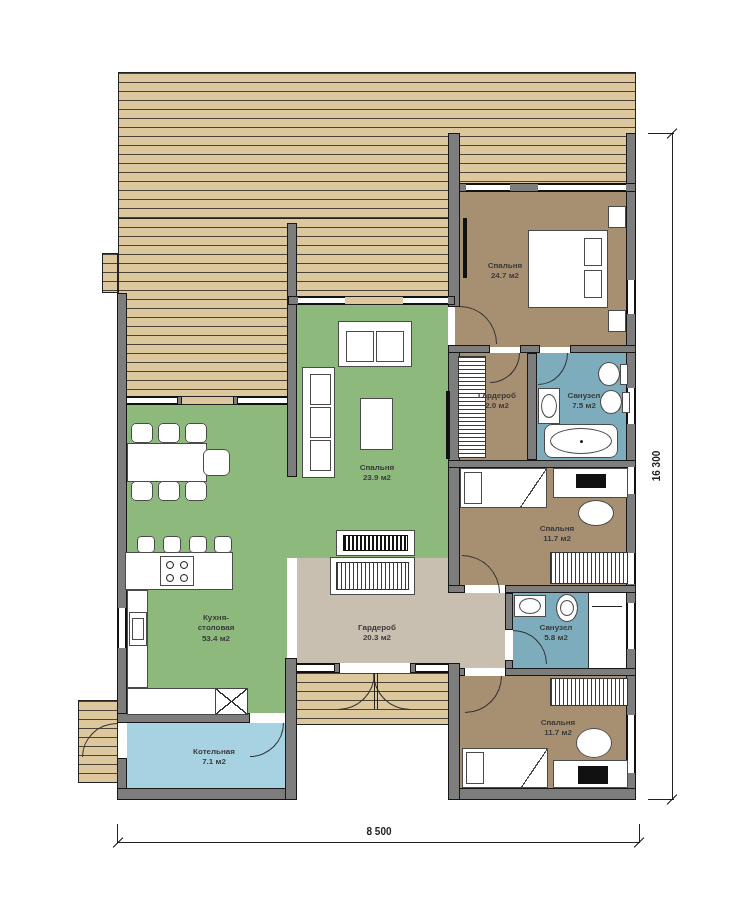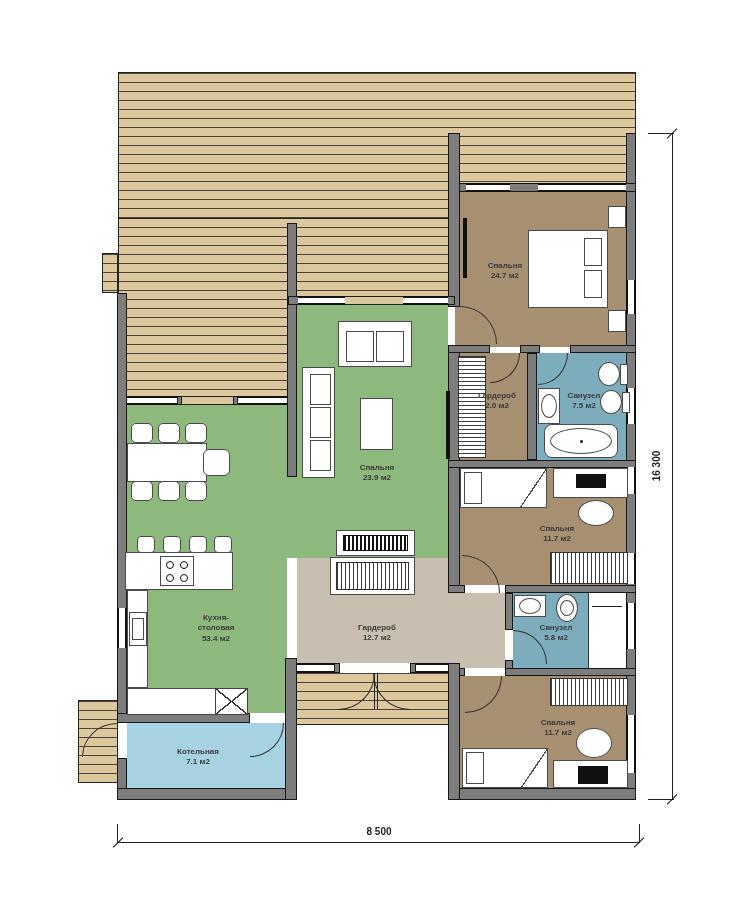--- a/index.html
+++ b/index.html
@@ -239,28 +239,28 @@
   <div class="lbl" style="left:557px;top:534px;">
     <div>Спальня</div>
     <div class="area">11.7 м2</div>
   </div>
   <div class="lbl" style="left:216px;top:629px;white-space:normal;width:54px;">
     <div>Кухня-столовая</div>
     <div class="area">53.4 м2</div>
   </div>
   <div class="lbl" style="left:377px;top:633px;">
     <div>Гардероб</div>
-    <div class="area">12.7 м2</div>
+    <div class="area">20.3 м2</div>
   </div>
   <div class="lbl" style="left:556px;top:633px;">
     <div>Санузел</div>
     <div class="area">5.8 м2</div>
   </div>
   <div class="lbl" style="left:558px;top:728px;">
     <div>Спальня</div>
     <div class="area">11.7 м2</div>
   </div>
-  <div class="lbl" style="left:198px;top:757px;">
+  <div class="lbl" style="left:214px;top:757px;">
     <div>Котельная</div>
     <div class="area">7.1 м2</div>
   </div>
 
 </div>
 
 </body></html>

